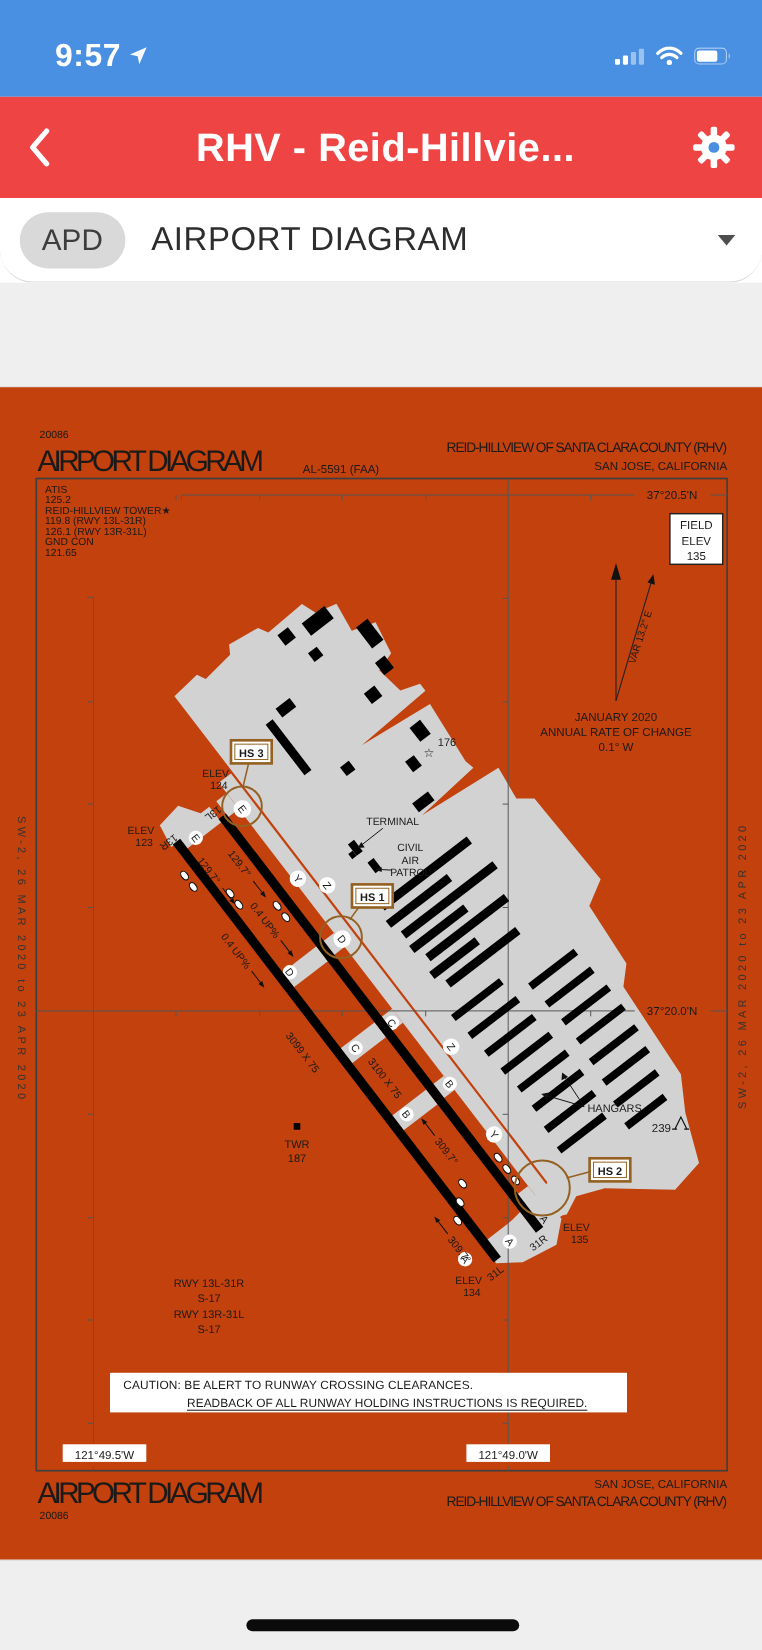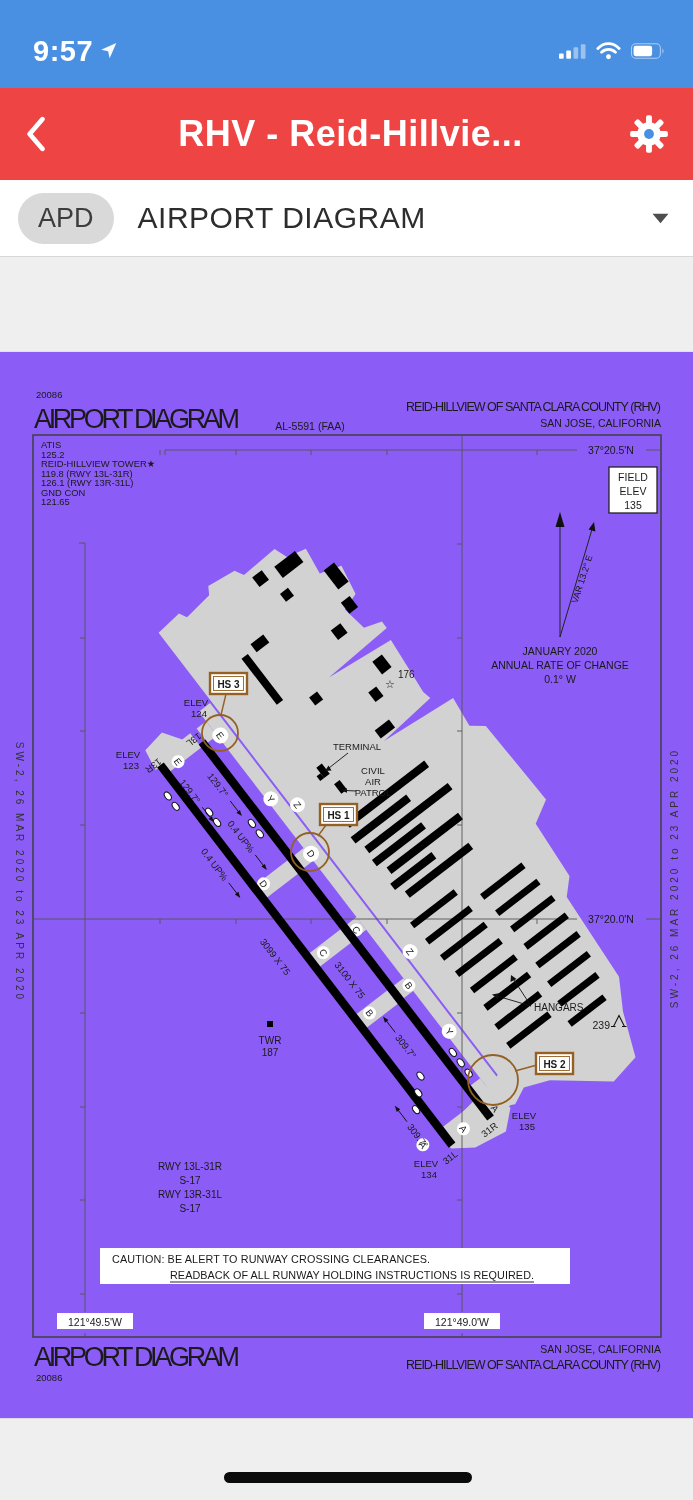--- a/index.html
+++ b/index.html
@@ -1,31 +1,31 @@
 <!DOCTYPE html>
 <html><head>
 <meta charset="utf-8">
 <style>
   html,body{margin:0;padding:0;}
   body{width:693px;height:1500px;background:#fff;font-family:"Liberation Sans",sans-serif;overflow:hidden;}
   .status-bar{height:88px;background:#4a90e2;display:flex;justify-content:space-between;align-items:center;
     padding:14px 28px 0 33px;box-sizing:border-box;color:#fff;}
-  .time{font-size:29px;font-weight:700;display:flex;align-items:center;gap:7px;letter-spacing:.5px;}
+  .time{font-size:29px;font-weight:700;display:flex;align-items:center;gap:7px;letter-spacing:.5px;margin-left:17px;}
   .status-icons{display:flex;align-items:center;gap:10px;}
   .app-header{height:92px;background:#ef4444;display:flex;align-items:center;padding:0 24px;box-sizing:border-box;}
   .back-btn{width:54px;display:flex;align-items:center;}
   .app-title{flex:1;text-align:center;color:#fff;font-size:36px;font-weight:700;letter-spacing:.5px;white-space:nowrap;}
   .gear-btn{width:46px;display:flex;justify-content:flex-end;align-items:center;}
   .selector-row{height:77px;background:#fff;display:flex;align-items:center;padding:0 18px;
-    border-bottom:1px solid #d8d8d8;box-sizing:border-box;}
+    border-bottom:1px solid #d8d8d8;box-sizing:border-box;border-radius:30px;}
   .apd-pill{background:#d9d9d9;color:#3d3d3d;font-size:27px;padding:10px 20px;border-radius:30px;}
   .selector-label{font-size:30px;color:#2d2d2d;margin-left:24px;flex:1;letter-spacing:.5px;}
   .caret{margin-right:6px;}
   .band-top{height:95px;background:#efefef;border-bottom:1px solid #e2e2e2;box-sizing:border-box;}
-  .sheet{height:1066px;background:#8b5cf6;}
+  .sheet{height:1066px;background:#c2410c;}
   .band-bottom{height:82px;background:#efefef;border-top:1px solid #ddd;box-sizing:border-box;position:relative;}
   .home-indicator{position:absolute;left:224px;top:53px;width:248px;height:11px;border-radius:6px;background:#0b0b0b;}
   svg text{font-family:"Liberation Sans",sans-serif;fill:#1a1a1a;}
   .edge-note{letter-spacing:3px;fill:#333;}
   .hsbox{font-weight:bold;}
 </style>
 </head>
 <body>
 
 <div>

